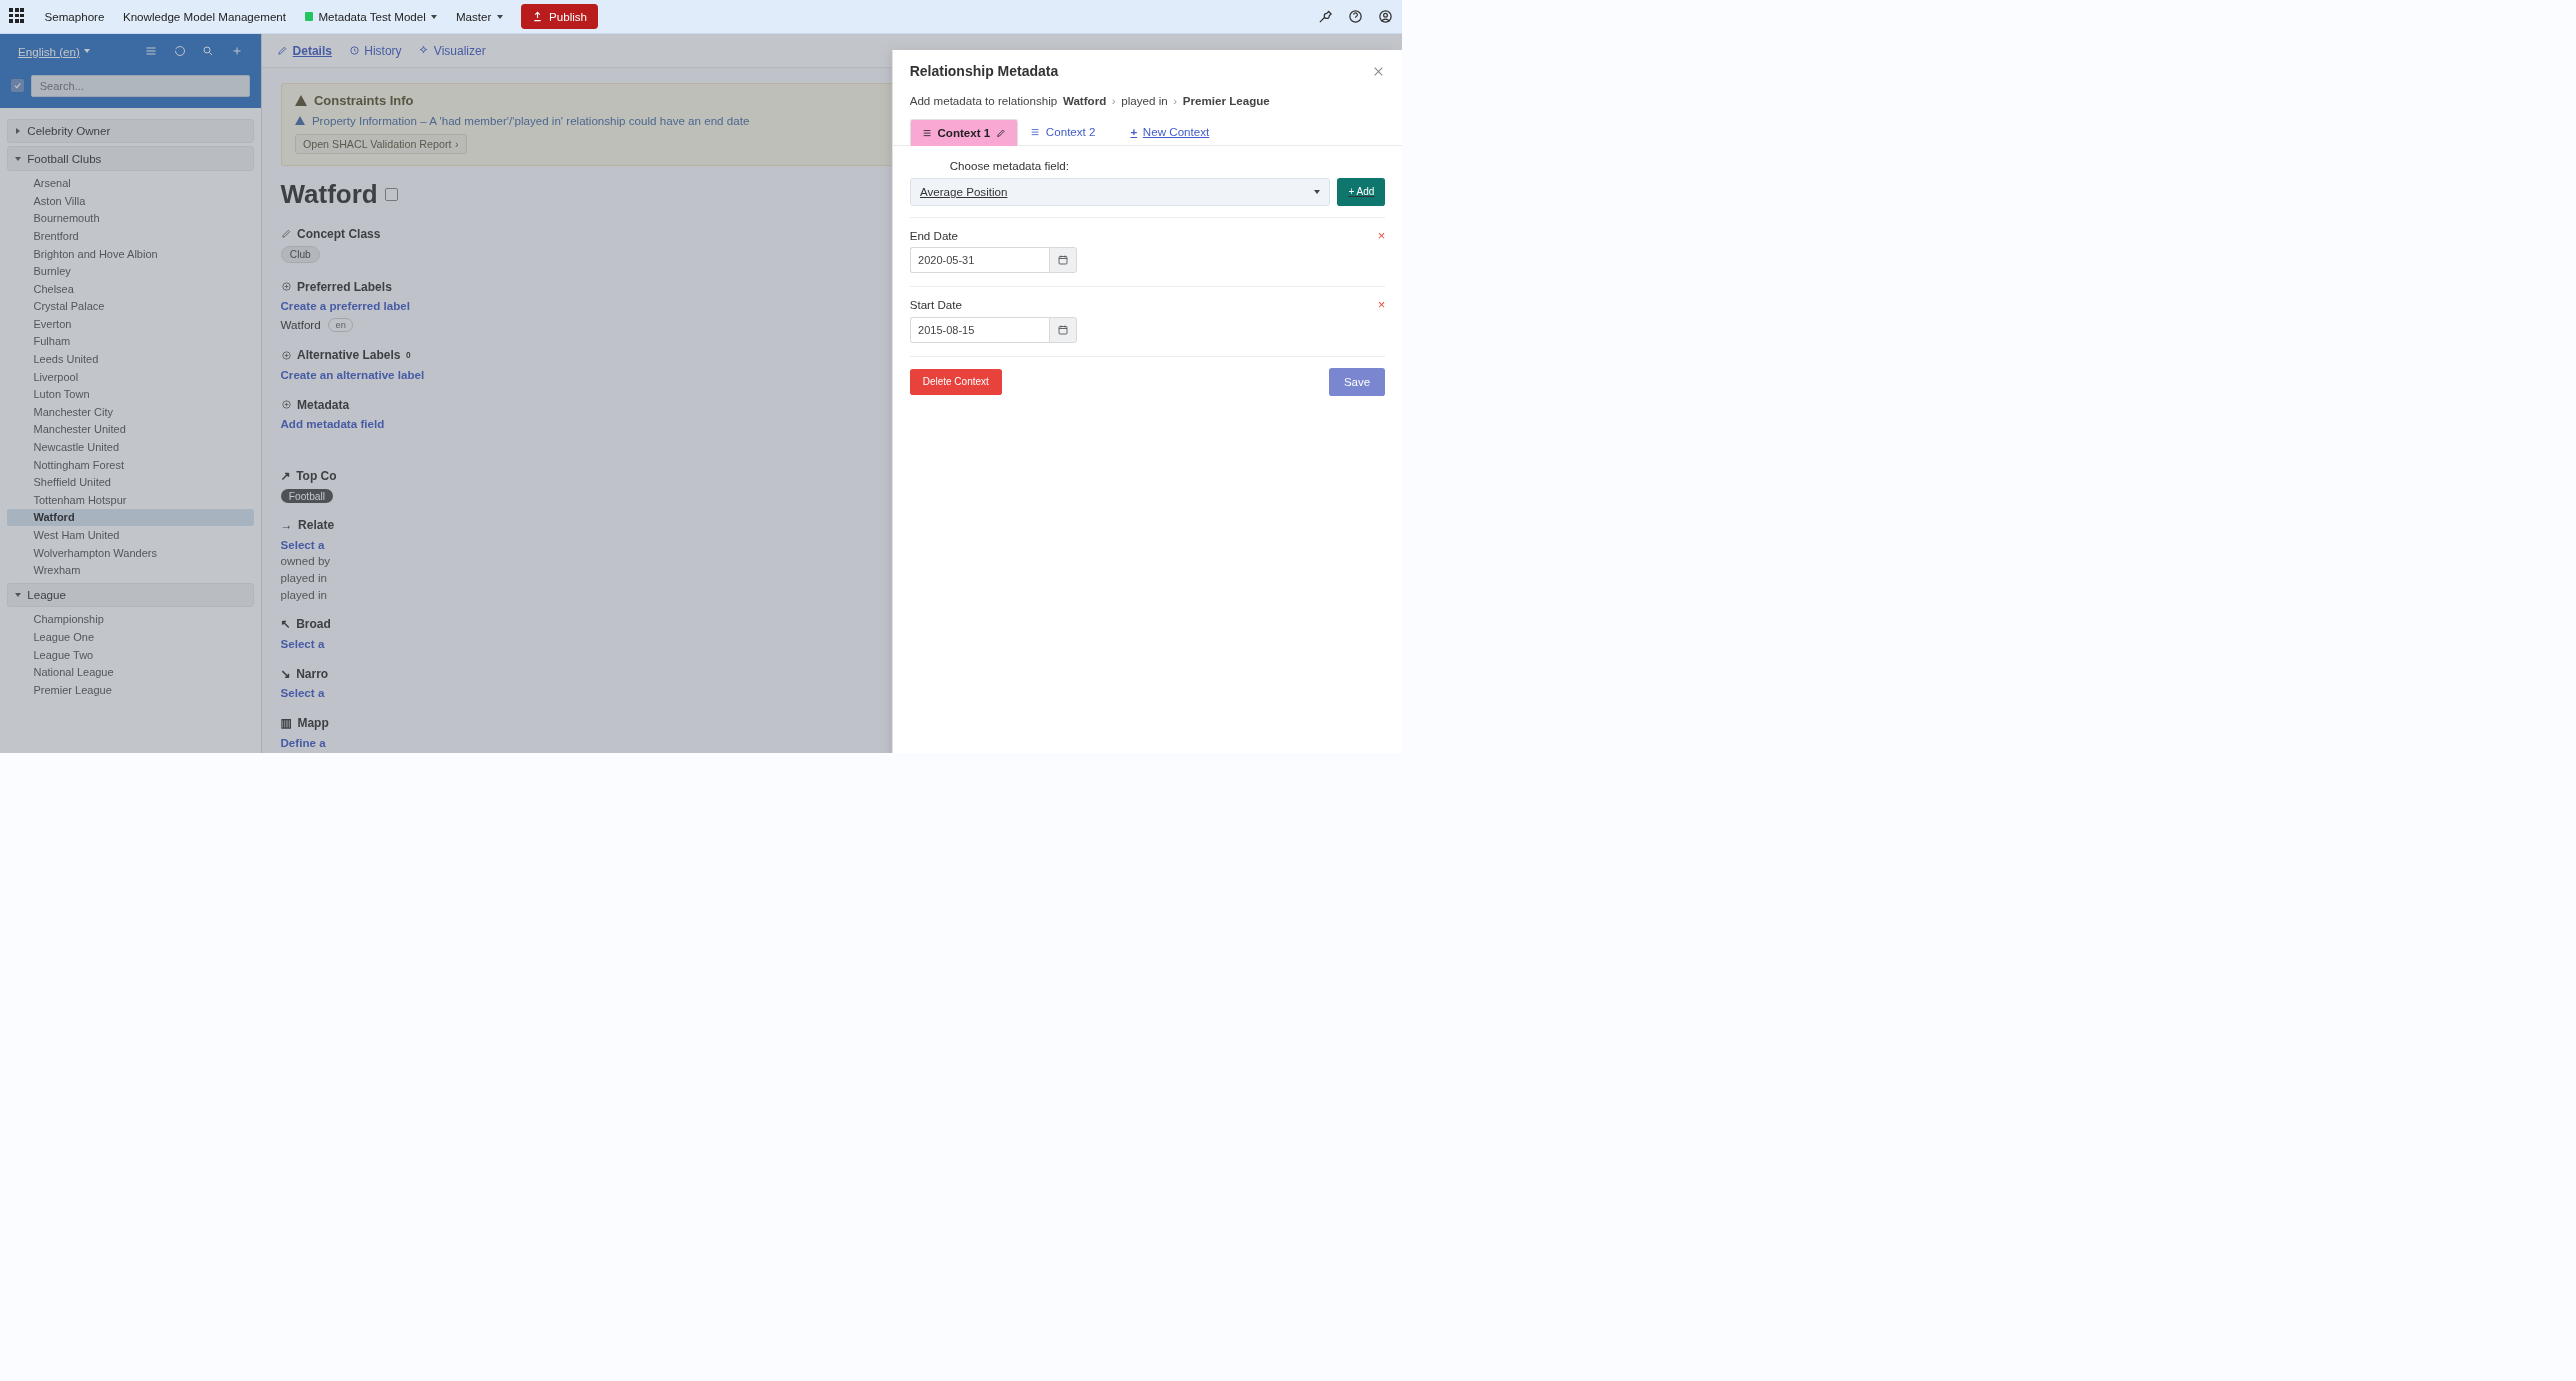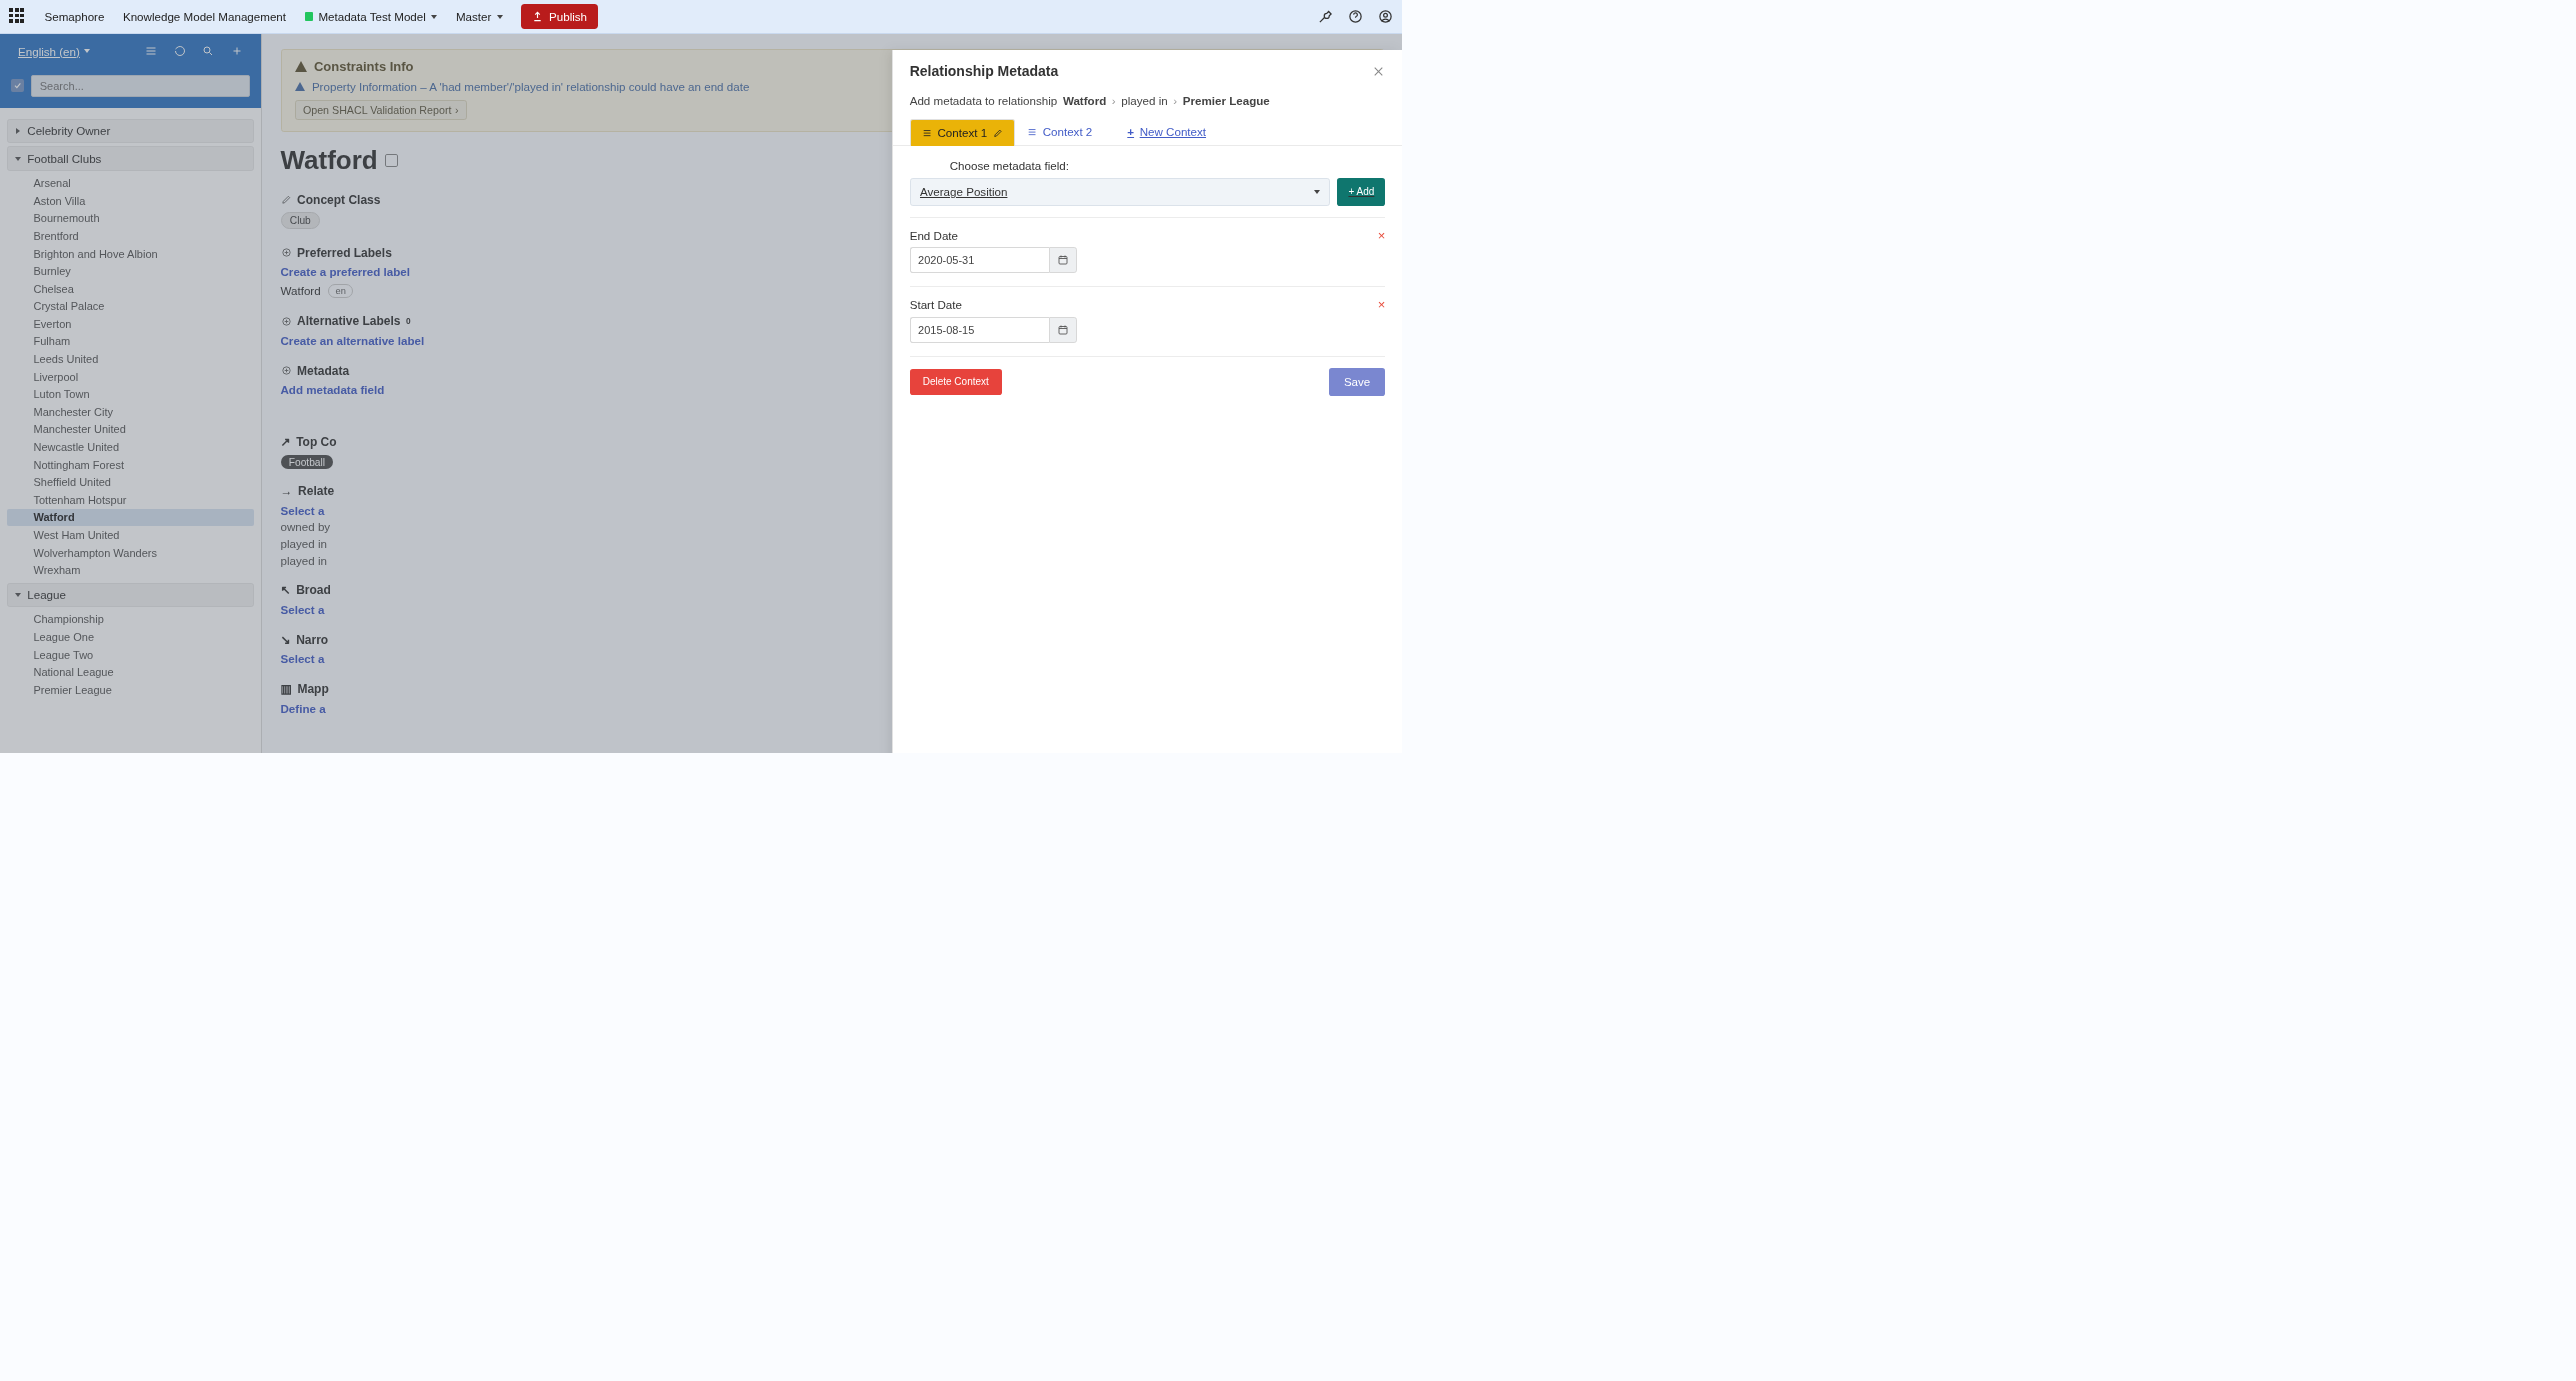--- a/index.html
+++ b/index.html
@@ -94,21 +94,21 @@
 
   
   .panel { position:absolute; top:16px; right:0; width:510px; height:100%; background:#fff; border-left:0.9px solid #e2e2e2; box-shadow:-3.7px 0 11px rgba(0,0,0,.08); z-index:50; display:flex; flex-direction:column;}
   .panel-head{display:flex;align-items:center;padding:13px 16.7px 5.6px;}
   .panel-head h3{margin:0;font-size:14px;font-weight:600;}
   .close-x{margin-left:auto;cursor:pointer;width:13px;height:13px;stroke:#888;stroke-width:2;fill:none;}
   .panel-sub{padding:9.3px 16.7px 3.7px;font-size:11.6px;color:#444;display:flex;align-items:center;gap:5.6px;flex-wrap:wrap;}
   .crumb-sep{color:#999;}
   .panel-tabs{display:flex;align-items:center;gap:0;padding:7.4px 16.7px 0;border-bottom:0.9px solid #eaeaea;}
   .ptab{padding:6.5px 11px;border:0.9px solid transparent;border-bottom:none;display:flex;align-items:center;gap:5.6px;cursor:pointer;color:var(--link);font-size:11.6px;border-radius:2.8px 2.8px 0 0;}
-  .ptab.active{border-color:#e0e0e0;background:#eab308;color:#222;font-weight:400;position:relative;top:0.9px;}
+  .ptab.active{border-color:#e0e0e0;background:#f9a8d4;color:#222;font-weight:700;position:relative;top:0.9px;}
   .ptab.new{margin-left:11px;text-decoration:underline;}
   .list-ico{width:10.2px;height:10.2px;stroke:currentColor;fill:none;stroke-width:2;}
   .plus{font-weight:700;}
 
   .panel-body{padding:13px 16.7px;flex:1;overflow:auto;}
   .fld-label{font-size:11.6px;margin-bottom:5.6px;color:#333;margin-left:40px;}
   .row{display:flex;gap:7.4px;margin-bottom:11px;text-decoration:underline;}
   .select{flex:1;background:#f0f4f8;border:0.9px solid #dbe2ea;border-radius:2.8px;height:28px;display:flex;align-items:center;padding:0 9.3px;position:relative;cursor:pointer;color:#333;font-size:11.6px;}
   .select .caret{position:absolute;right:9.3px;}
   .btn-add{background:#0f766e;color:#fff;border:none;border-radius:2.8px;height:28px;padding:0 11px;font-size:10px;cursor:pointer;}
@@ -253,20 +253,41 @@
         </div>
         <div class="leaf">Championship</div>
         <div class="leaf">League One</div>
         <div class="leaf">League Two</div>
         <div class="leaf">National League</div>
         <div class="leaf">Premier League</div>
       </div>
   </div>
 
   <div class="main">
+    <div class="main-tabs">
+      <div class="mtab active">
+        <svg class="tico" viewBox="0 0 24 24">
+            <path d="M4 20l4-1 11-11-3-3L5 16l-1 4z"></path>
+          </svg>
+        <span>Details</span>
+      </div>
+      <div class="mtab">
+        <svg class="tico" viewBox="0 0 24 24">
+            <circle cx="12" cy="12" r="8"></circle>
+            <path d="M12 8v4l3 2"></path>
+          </svg>
+        <span>History</span>
+      </div>
+      <div class="mtab">
+        <svg class="tico" viewBox="0 0 24 24">
+            <path d="M12 3l2 5 5 2-5 2-2 5-2-5-5-2 5-2 2-5z"></path>
+          </svg>
+        <span>Visualizer</span>
+      </div>
+    </div>
 
     <div class="main-scroll">
       <div class="main-left">
         <div class="constraints">
           <h4>
             <span class="warn-icon"></span>
             <span>Constraints Info</span>
           </h4>
           <div class="info-line">
             <span class="ii"></span>

